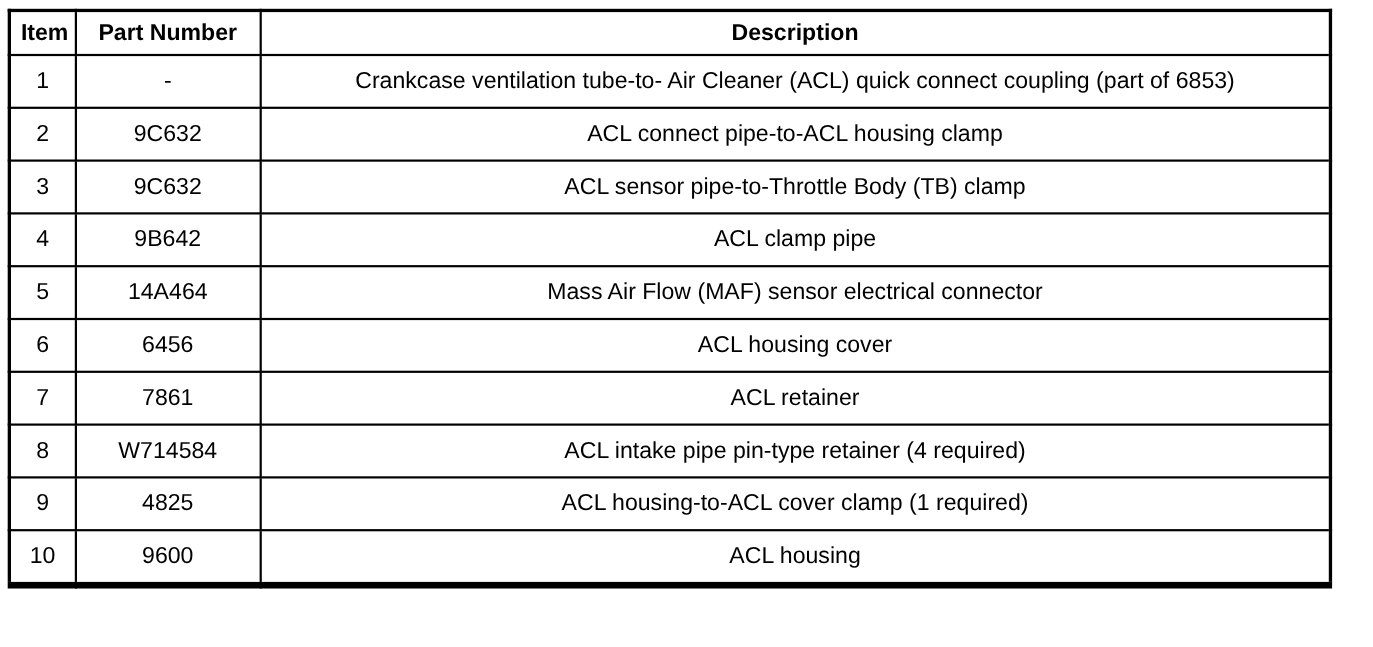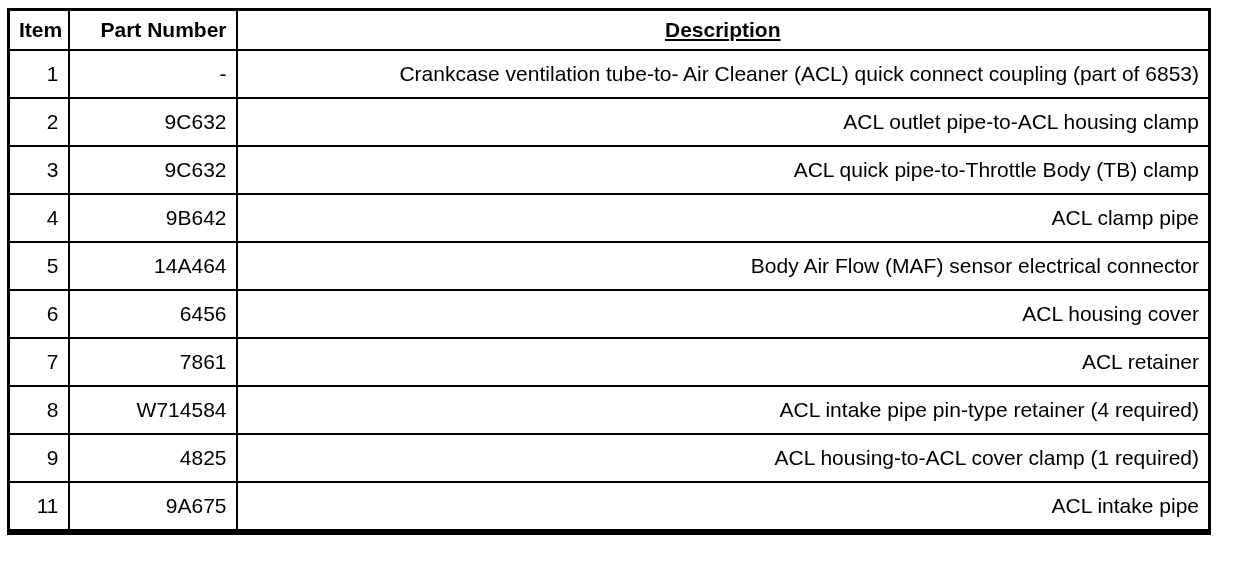--- a/index.html
+++ b/index.html
@@ -33,29 +33,28 @@
   table.parts-table col.col-part { width: 168px; }
   table.parts-table th,
   table.parts-table td {
     border: 2px solid #000000;
     padding: 0 9px;
     font-size: 21px;
     line-height: 1.15;
     vertical-align: middle;
     white-space: nowrap;
     overflow: hidden;
-    text-align: right;
+    text-align: center;
   }
   table.parts-table thead th {
     font-weight: bold;
     height: 38px;
   }
   table.parts-table thead th.desc-head {
     text-align: center;
-    text-decoration: underline;
   }
   table.parts-table tbody td {
     font-weight: normal;
     height: 46px;
   }
 </style>
 </head>
 <body>
 
 <div class="page">
@@ -74,36 +73,36 @@
     </thead>
     <tbody>
       <tr>
         <td>1</td>
         <td>-</td>
         <td>Crankcase ventilation tube-to- Air Cleaner (ACL) quick connect coupling (part of 6853)</td>
       </tr>
       <tr>
         <td>2</td>
         <td>9C632</td>
-        <td>ACL outlet pipe-to-ACL housing clamp</td>
+        <td>ACL connect pipe-to-ACL housing clamp</td>
       </tr>
       <tr>
         <td>3</td>
         <td>9C632</td>
-        <td>ACL quick pipe-to-Throttle Body (TB) clamp</td>
+        <td>ACL sensor pipe-to-Throttle Body (TB) clamp</td>
       </tr>
       <tr>
         <td>4</td>
         <td>9B642</td>
         <td>ACL clamp pipe</td>
       </tr>
       <tr>
         <td>5</td>
         <td>14A464</td>
-        <td>Body Air Flow (MAF) sensor electrical connector</td>
+        <td>Mass Air Flow (MAF) sensor electrical connector</td>
       </tr>
       <tr>
         <td>6</td>
         <td>6456</td>
         <td>ACL housing cover</td>
       </tr>
       <tr>
         <td>7</td>
         <td>7861</td>
         <td>ACL retainer</td>
@@ -112,19 +111,19 @@
         <td>8</td>
         <td>W714584</td>
         <td>ACL intake pipe pin-type retainer (4 required)</td>
       </tr>
       <tr>
         <td>9</td>
         <td>4825</td>
         <td>ACL housing-to-ACL cover clamp (1 required)</td>
       </tr>
       <tr>
-        <td>11</td>
-        <td>9A675</td>
-        <td>ACL intake pipe</td>
+        <td>10</td>
+        <td>9600</td>
+        <td>ACL housing</td>
       </tr>
     </tbody>
   </table>
 </div>
 
 </body></html>

